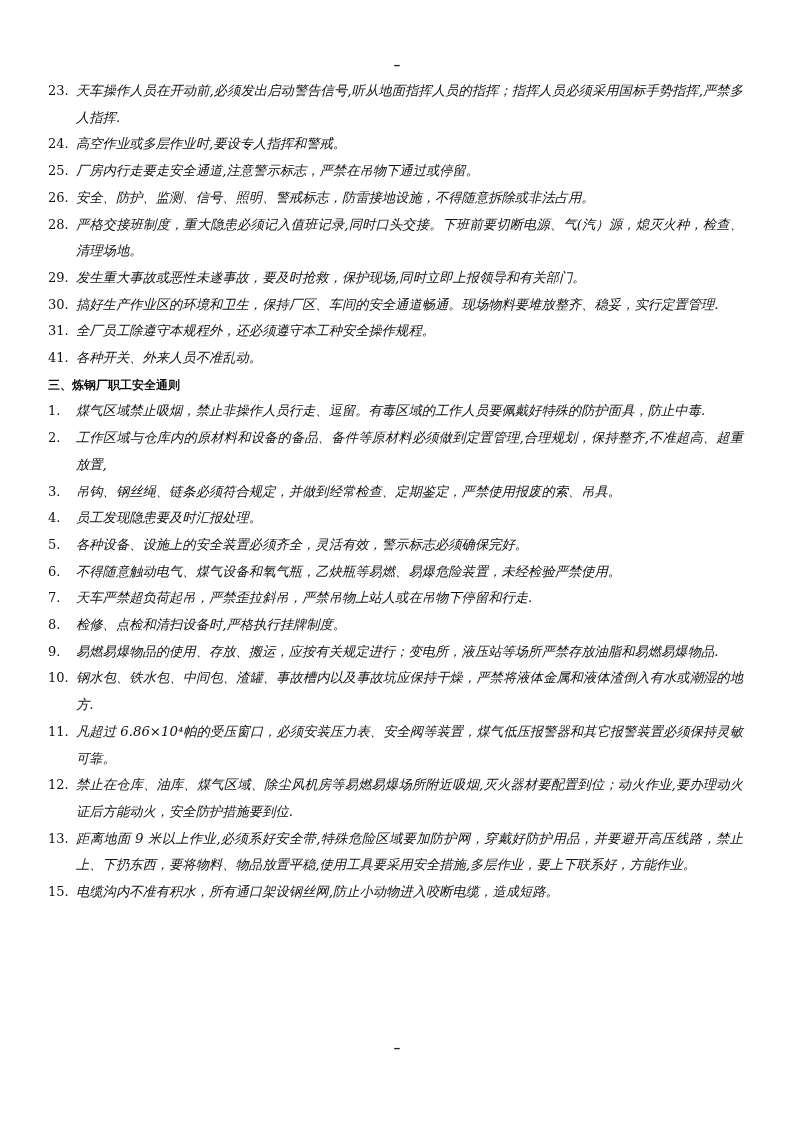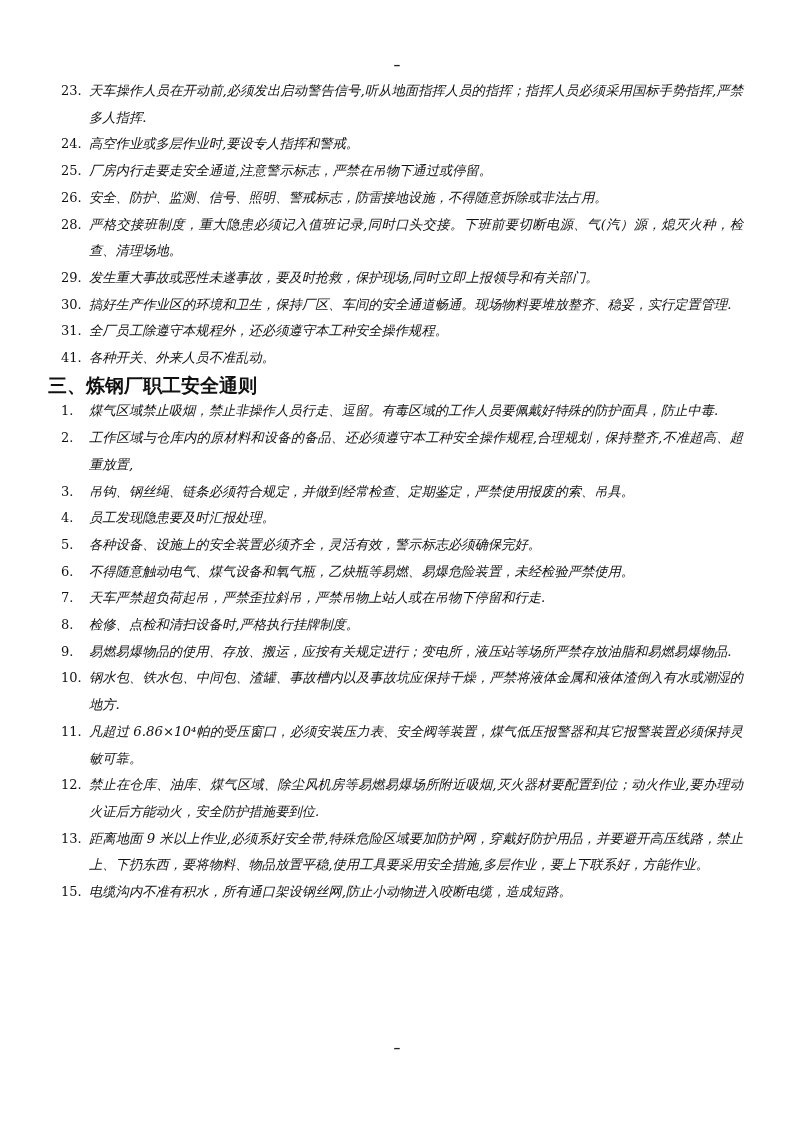--- a/index.html
+++ b/index.html
@@ -3,24 +3,24 @@
 <meta charset="utf-8">
 <style>
   html, body { margin: 0; padding: 0; background: #ffffff; }
   body { width: 793px; height: 1122px; position: relative; overflow: hidden;
          font-family: "DejaVu Serif", "Liberation Serif", serif; color: #111; }
   .sep { position: absolute; left: 0; width: 793px; text-align: center;
          font-family: "Liberation Sans", sans-serif; font-size: 11px; font-weight: bold; color: #222; letter-spacing: -1px; }
   .sep.top { top: 58px; }
   .sep.bottom { top: 1041px; }
   .page { position: absolute; left: 48px; top: 78px; width: 695px; }
-  .item { position: relative; padding-left: 28px; font-size: 13.3px; line-height: 26.7px; margin-left: 13px; }
+  .item { position: relative; padding-left: 28px; font-size: 13.3px; line-height: 26.7px; }
   .item .num { position: absolute; left: 0; top: 0; font-size: 13px; }
   .item .txt { display: block; text-align: justify; font-style: italic; }
-  .heading { font-size: 19px; font-weight: bold; line-height: 26.7px; font-family: "DejaVu Sans", "Liberation Sans", sans-serif; }
+  .heading { font-size: 12px; font-weight: bold; line-height: 26.7px; font-family: "DejaVu Sans", "Liberation Sans", sans-serif; }
 </style>
 </head>
 <body>
 
 <div class="sep top">--</div>
 
 <div class="page">
   <div>
     <div class="item">
         <span class="num">23.</span>
@@ -62,21 +62,21 @@
 
   <div class="heading">三、炼钢厂职工安全通则</div>
 
   <div>
     <div class="item">
         <span class="num">1.</span>
         <span class="txt">煤气区域禁止吸烟，禁止非操作人员行走、逗留。有毒区域的工作人员要佩戴好特殊的防护面具，防止中毒.</span>
       </div>
     <div class="item">
         <span class="num">2.</span>
-        <span class="txt">工作区域与仓库内的原材料和设备的备品、还必须遵守本工种安全操作规程,合理规划，保持整齐,不准超高、超重放置,</span>
+        <span class="txt">工作区域与仓库内的原材料和设备的备品、备件等原材料必须做到定置管理,合理规划，保持整齐,不准超高、超重放置,</span>
       </div>
     <div class="item">
         <span class="num">3.</span>
         <span class="txt">吊钩、钢丝绳、链条必须符合规定，并做到经常检查、定期鉴定，严禁使用报废的索、吊具。</span>
       </div>
     <div class="item">
         <span class="num">4.</span>
         <span class="txt">员工发现隐患要及时汇报处理。</span>
       </div>
     <div class="item">

